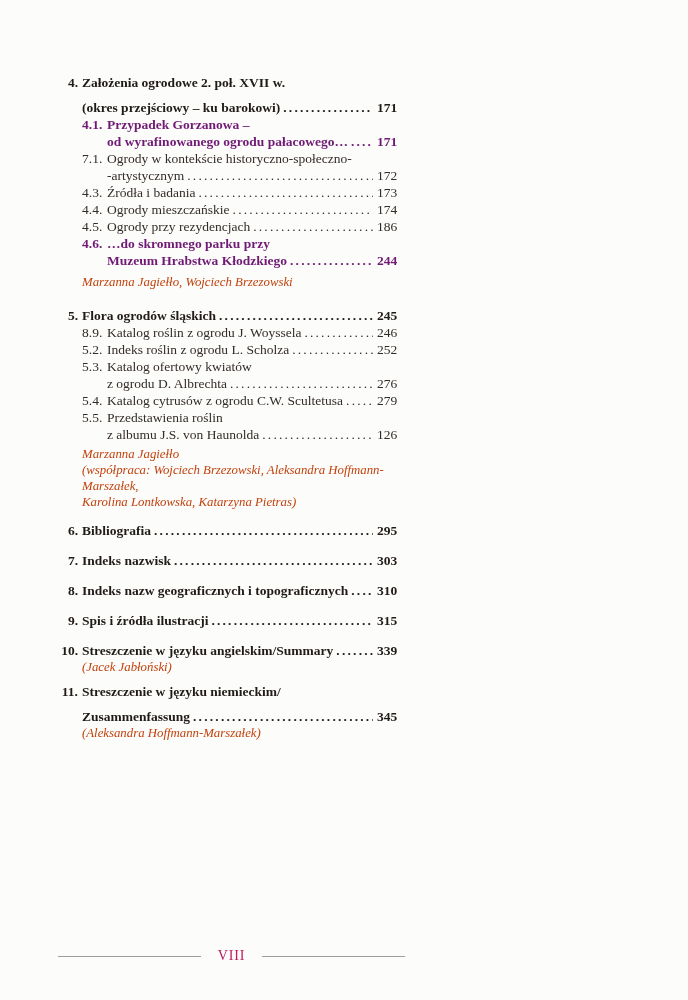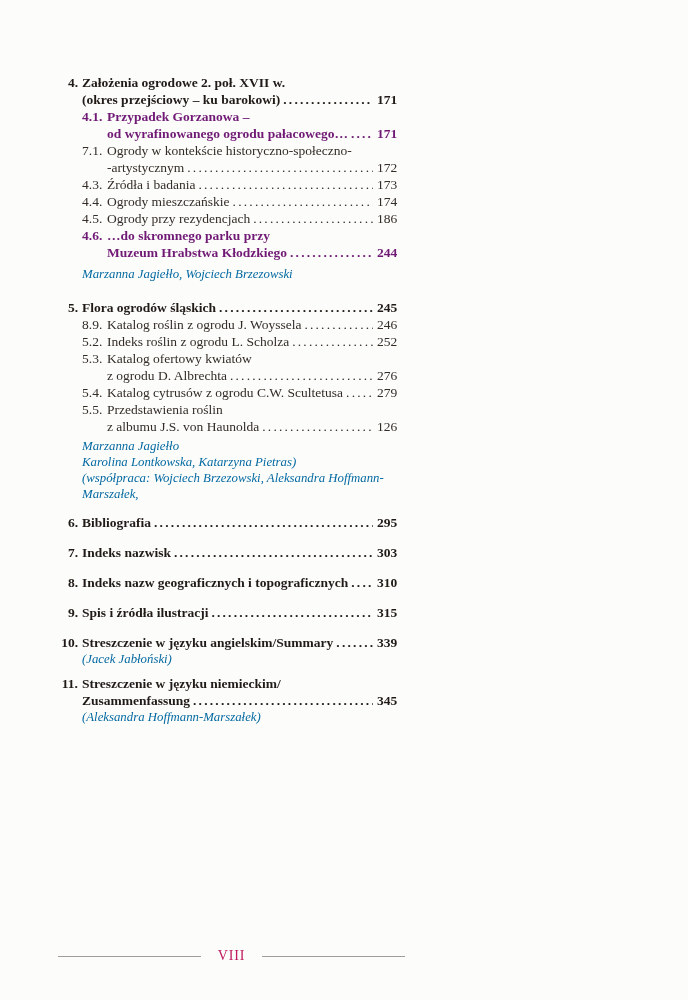--- a/index.html
+++ b/index.html
@@ -13,38 +13,38 @@
   }
   #toc{
     position:absolute;
     left:60px;top:74px;
     width:341px;
     font-size:13.5px;
   }
   .row{display:flex;line-height:17px;}
   .num{flex:none;width:22px;padding-right:4px;box-sizing:border-box;text-align:right;}
   .txt{flex:none;max-width:100%;}
-  .indent1{padding-left:22px;}
+  .indent1{padding-left:22px;margin-top:8px;}
   .subrow{padding-left:22px;}
   .num2{flex:none;width:25px;}
   .indent2{padding-left:47px;}
   .leader{flex:1 1 auto;overflow:hidden;white-space:nowrap;margin-left:3px;margin-right:4px;}
   .leader::after{
     content:"....................................................................................................";
     letter-spacing:2.2px;
   }
   .pg{flex:none;min-width:24px;text-align:left;}
   .b{font-weight:bold;color:#211b17;}
   .green{color:#701a75;font-weight:bold;}
   .authors{
     padding-left:22px;
     font-style:italic;
     font-size:12.8px;
     line-height:16px;
-    color:#0369a1;
+    color:#c2410c;
   }
   .s4-authors{margin-top:5px;}
   #s5{margin-top:17px;}
   .s5-authors{margin-top:3px;}
   #s6{margin-top:12px;}
   #s7,#s8,#s9,#s10{margin-top:13px;}
   #s11{margin-top:8px;}
   #footer{
     position:absolute;
     left:58px;top:948px;width:347px;
@@ -169,22 +169,22 @@
         <span class="txt">Przedstawienia roślin</span>
       </div>
       <div class="row indent2">
         <span class="txt">z albumu J.S. von Haunolda</span>
         <span class="leader"></span>
         <span class="pg">126</span>
       </div>
 
       <div class="authors s5-authors">
         <div>Marzanna Jagiełło</div>
+        <div>(współpraca: Wojciech Brzezowski, Aleksandra Hoffmann-Marszałek,</div>
         <div>Karolina Lontkowska, Katarzyna Pietras)</div>
-        <div>(współpraca: Wojciech Brzezowski, Aleksandra Hoffmann-Marszałek,</div>
       </div>
     </div>
 
     <div id="s6" class="row">
       <span class="num b">6.</span>
       <span class="txt b">Bibliografia</span>
       <span class="leader b"></span>
       <span class="pg b">295</span>
     </div>
 

